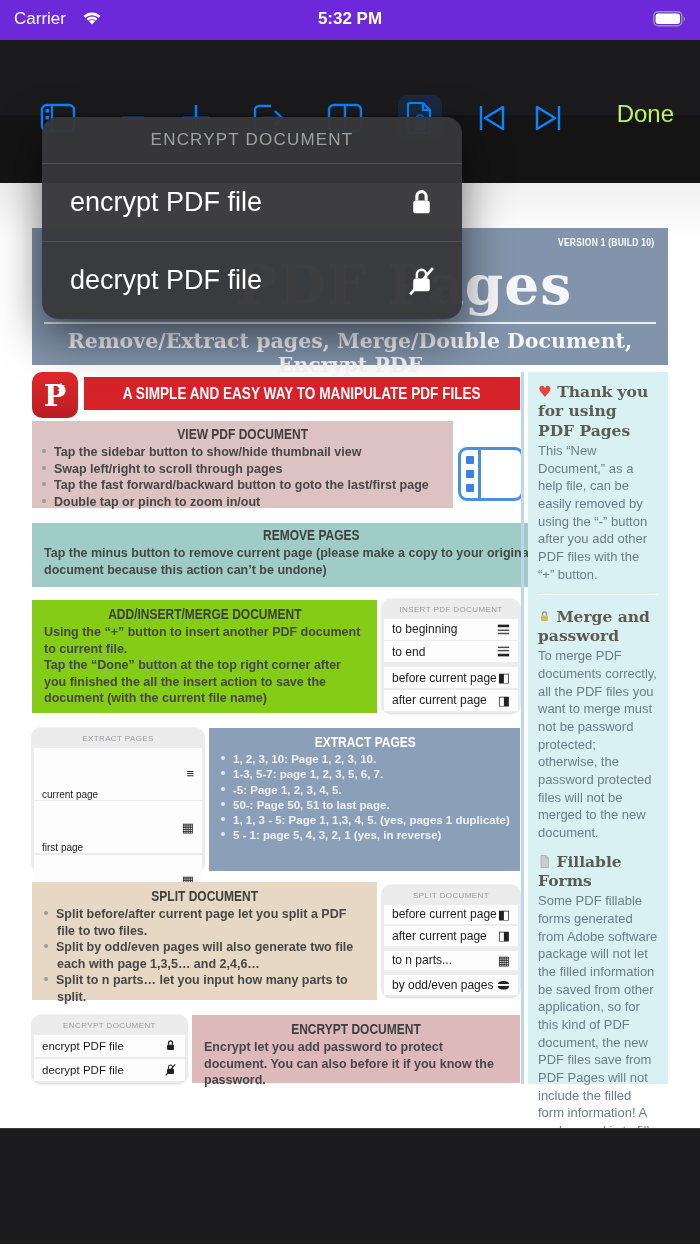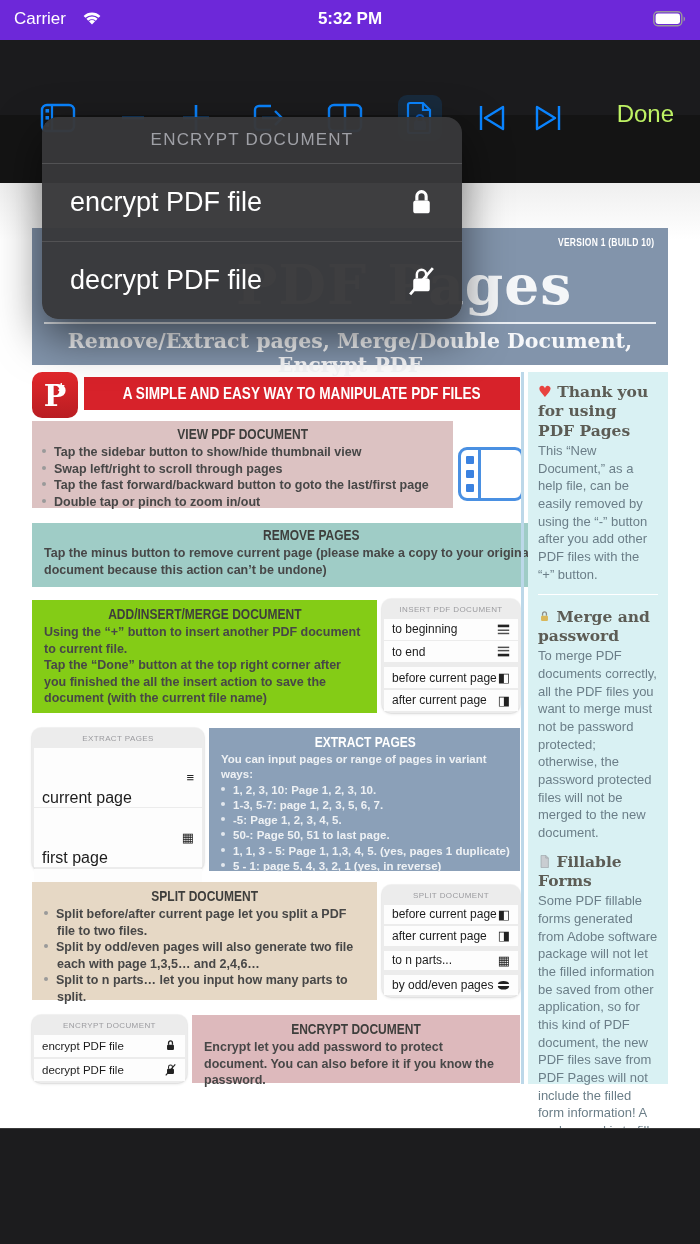--- a/index.html
+++ b/index.html
@@ -69,21 +69,21 @@
   .mini .mhdr{text-align:center;color:#9b9b9f;font-size:8px;letter-spacing:.4px;padding:4px 0 3px 0;}
   .mini .mrow{background:#fdfdfd;display:flex;align-items:center;justify-content:space-between;
               padding:0 8px;color:#1c1c1c;flex:1;margin-top:1.5px;}
   .mini .mrow.gap{margin-top:5px;}
   .mini .mlabel{font-size:12px;}
   .mini .micon{color:#222;display:flex;align-items:center;}
   .mini .micon svg{width:13px;height:13px;}
   .mini .micon .g{font-size:13px;line-height:13px;}
   .menu-insert{left:382px;top:599px;width:138px;height:114px;}
   .menu-extract{left:32px;top:728px;width:172px;height:143px;}
-  .menu-extract .mlabel{font-size:16px;margin-top:41px;}
+  .menu-extract .mlabel{font-size:10px;margin-top:41px;}
   .menu-split{left:382px;top:885px;width:138px;height:112px;}
   .menu-encrypt{left:32px;top:1015px;width:155px;height:68px;}
   .menu-encrypt .mlabel{font-size:11.5px;}
 
   
   .notes-strip{left:521px;top:372px;width:3px;height:712px;background:#bcd8e9;}
   .notes{left:528px;top:372px;width:140px;height:712px;background:#d9f1f3;padding:10px 10px;box-sizing:border-box;
          color:#6b7e88;font-size:13px;line-height:1.36;}
   .notes h4{margin:0 0 2px 0;font-family:"DejaVu Serif",serif;font-weight:700;font-size:15.5px;color:#5c5c55;line-height:1.25;}
   .notes p{margin:0 0 10px 0;}
@@ -289,21 +289,20 @@
           <circle cx="5" cy="5.5" r="1" fill="#fff"></circle>
           <circle cx="8" cy="5.5" r="1" fill="#fff"></circle>
           <circle cx="11" cy="5.5" r="1" fill="#fff"></circle>
         </svg>
       </span>
   </div>
 </div>
 
 <div class="abs extract-block">
   <div class="blocktitle"><span class="cond">EXTRACT PAGES</span></div>
-  <div class="body-txt">You can input pages or range of pages in variant ways:</div>
   <div class="body-txt bullet">1, 2, 3, 10: Page 1, 2, 3, 10.</div>
   <div class="body-txt bullet">1-3, 5-7: page 1, 2, 3, 5, 6, 7.</div>
   <div class="body-txt bullet">-5: Page 1, 2, 3, 4, 5.</div>
   <div class="body-txt bullet">50-: Page 50, 51 to last page.</div>
   <div class="body-txt bullet">1, 1, 3 - 5: Page 1, 1,3, 4, 5. (yes, pages 1 duplicate)</div>
   <div class="body-txt bullet">5 - 1: page 5, 4, 3, 2, 1 (yes, in reverse)</div>
 </div>
 
 <div class="abs split-block">
   <div class="blocktitle"><span class="cond">SPLIT DOCUMENT</span></div>

